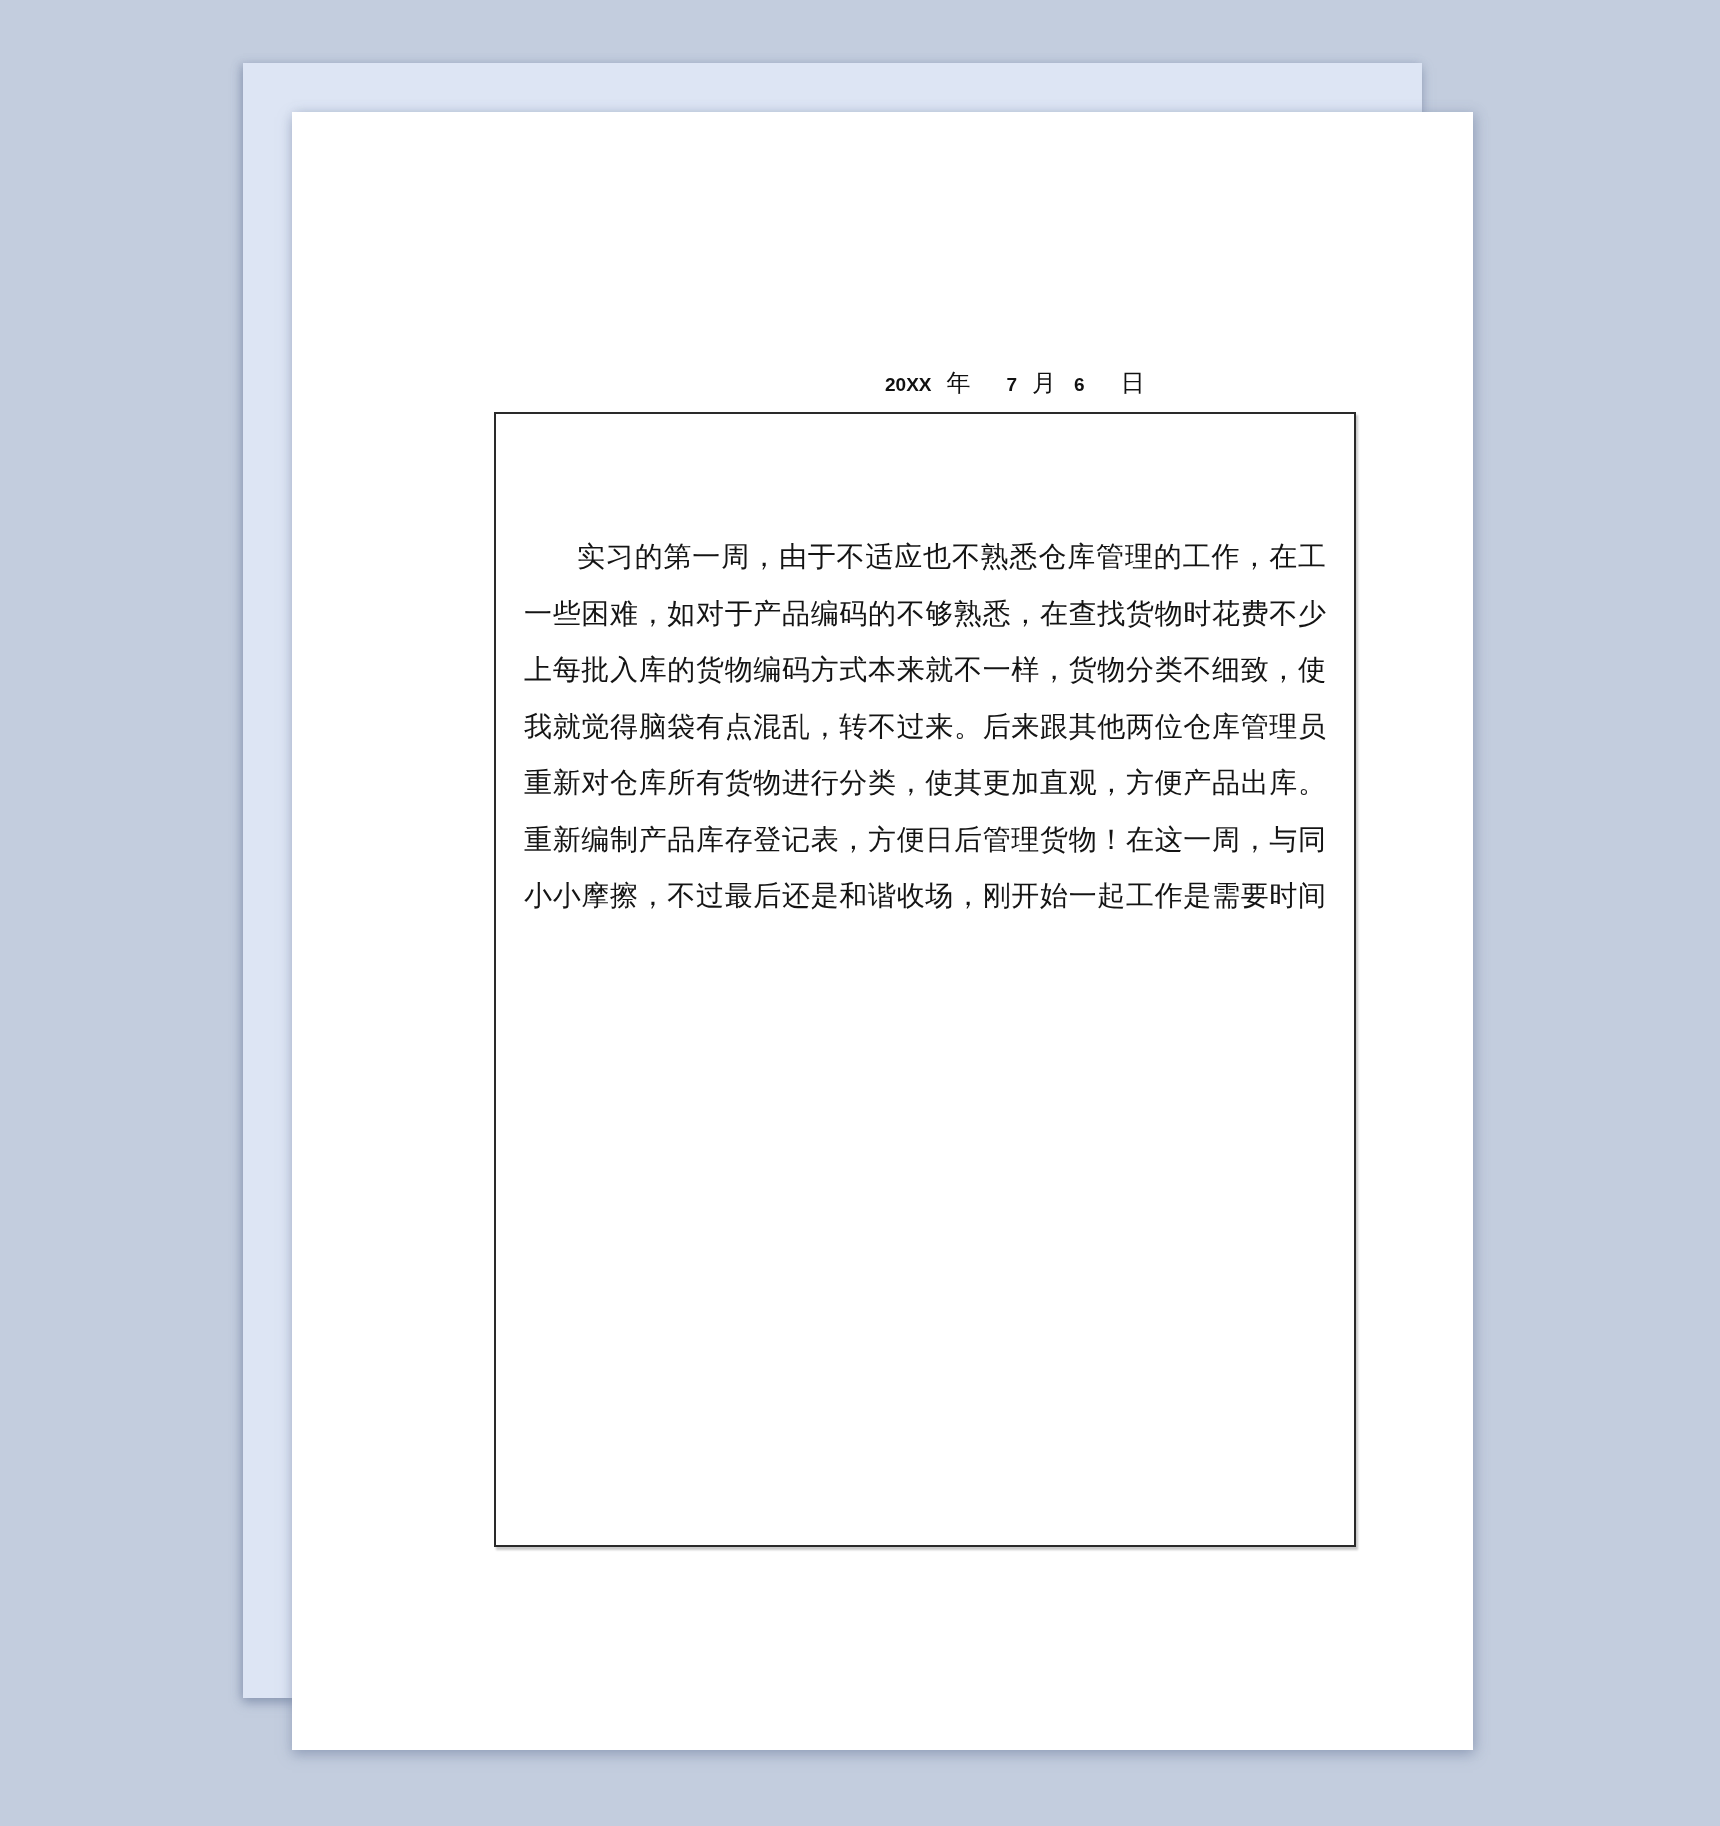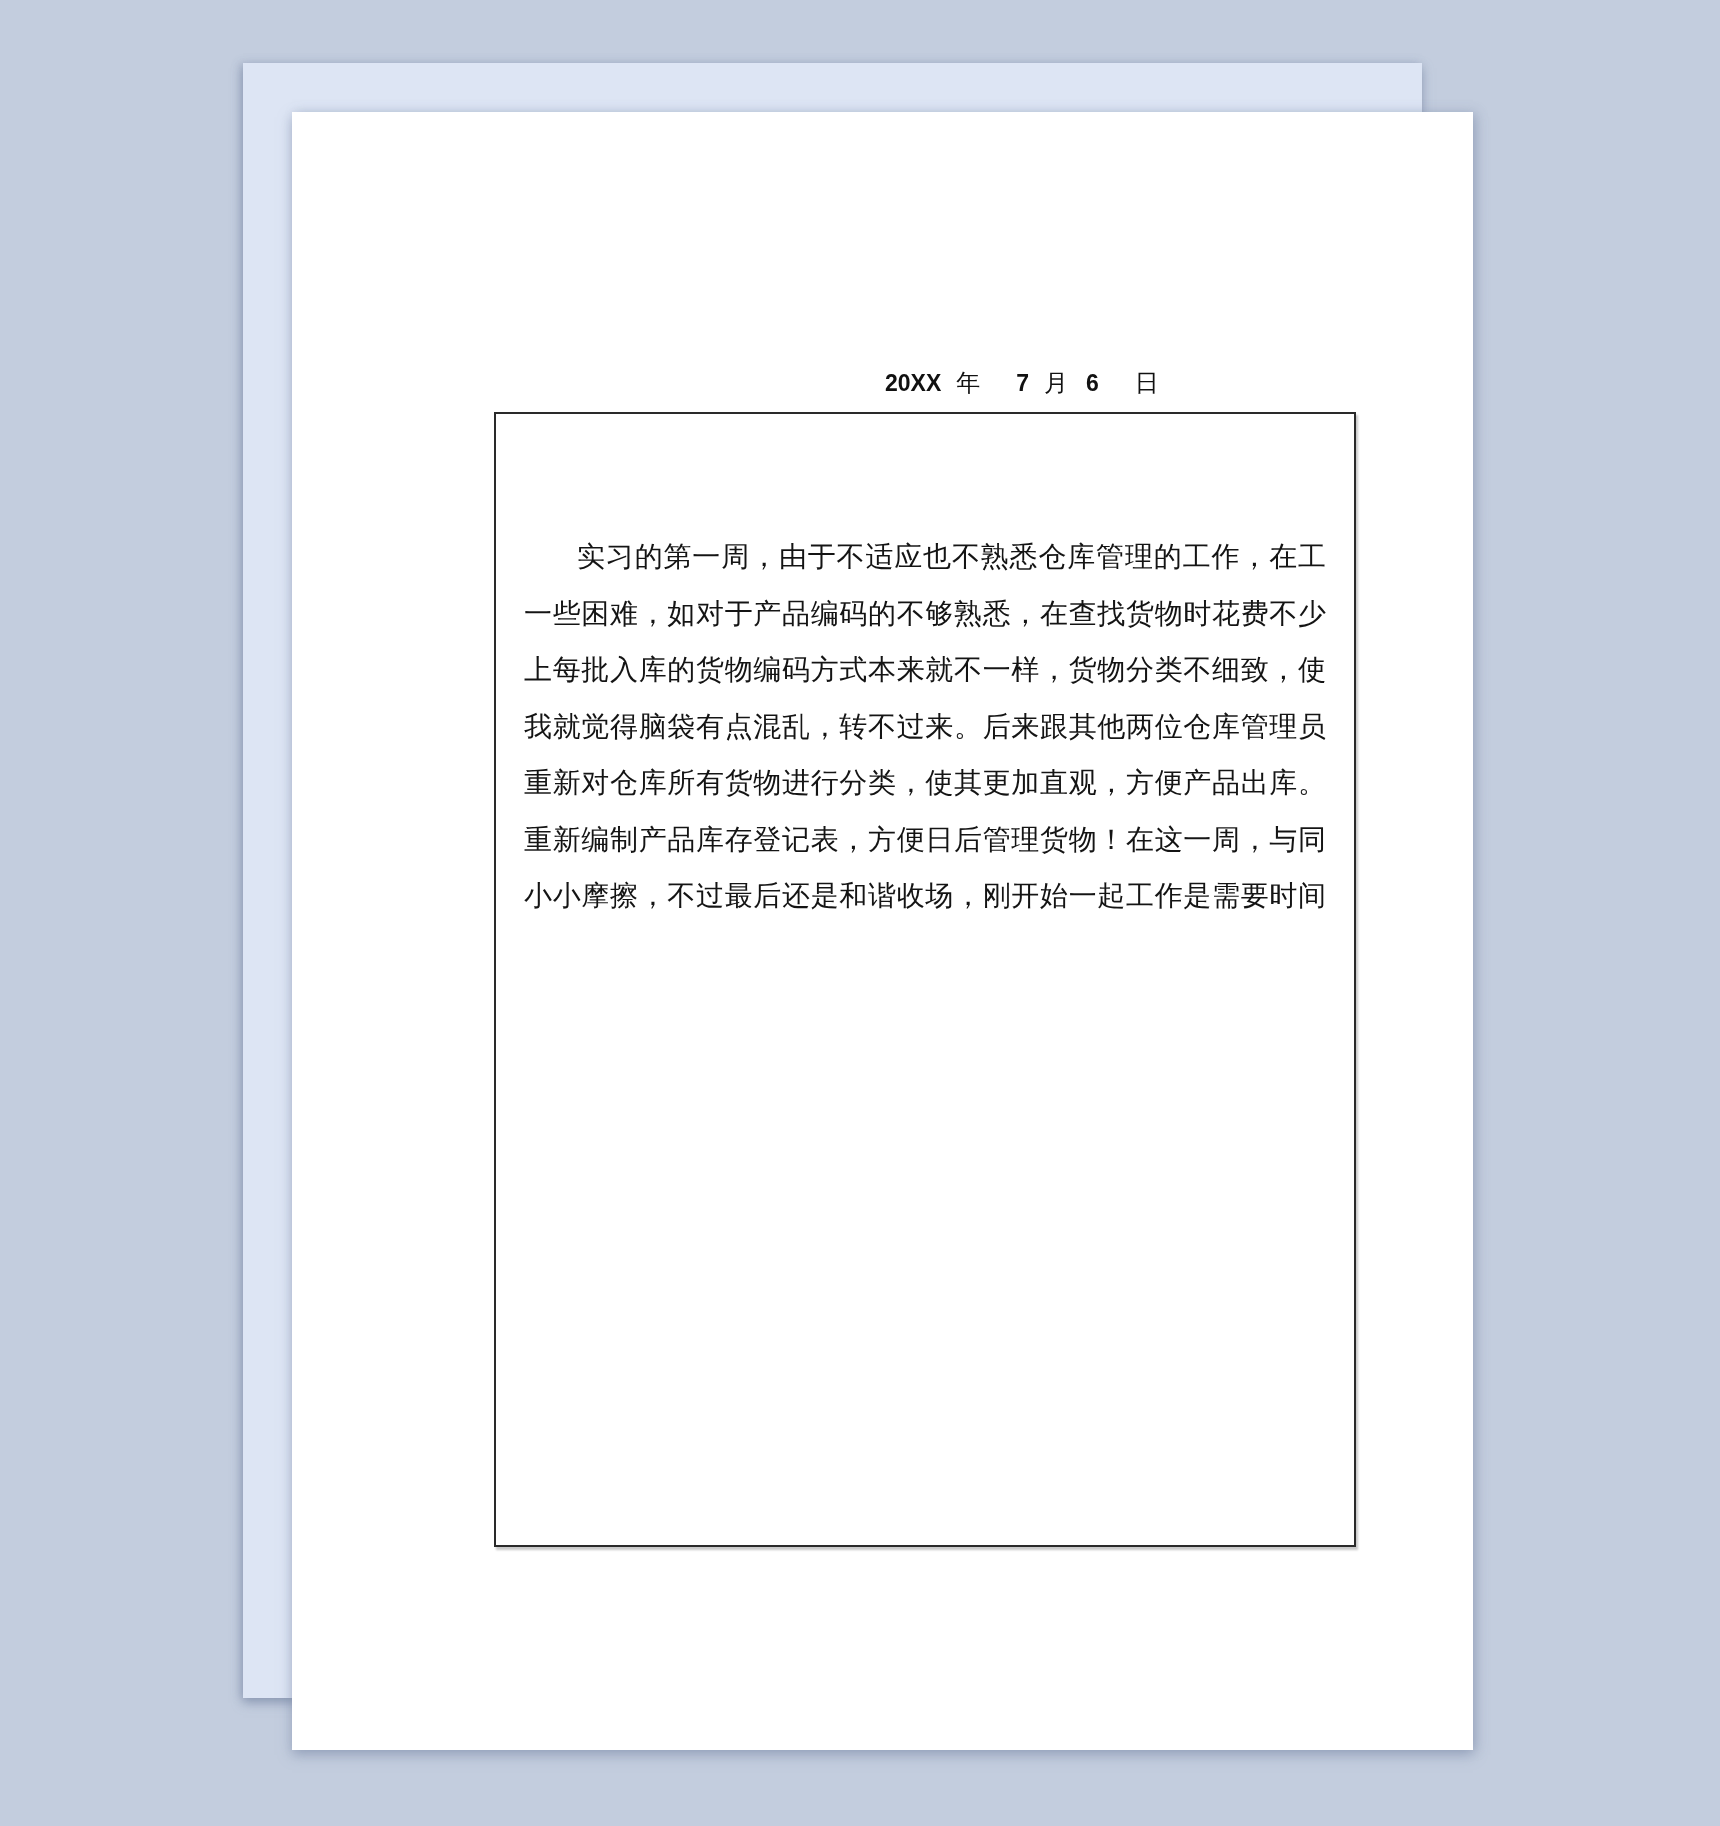--- a/index.html
+++ b/index.html
@@ -50,21 +50,21 @@
     top: 258px;
     left: 593px;
     font-size: 24px;
     line-height: 26px;
     white-space: nowrap;
     color: #111111;
   }
   .doc-date .num {
     font-family: "Liberation Sans", "DejaVu Sans", sans-serif;
     font-weight: bold;
-    font-size: 23px;
+    font-size: 19px;
   }
   .doc-date .lbl-year   { margin-left: 9px; }
   .doc-date .num-month  { margin-left: 30px; }
   .doc-date .lbl-month  { margin-left: 9px; }
   .doc-date .num-day    { margin-left: 12px; }
   .doc-date .lbl-day    { margin-left: 30px; }
   .text-box {
     position: absolute;
     left: 202px;
     top: 300px;

